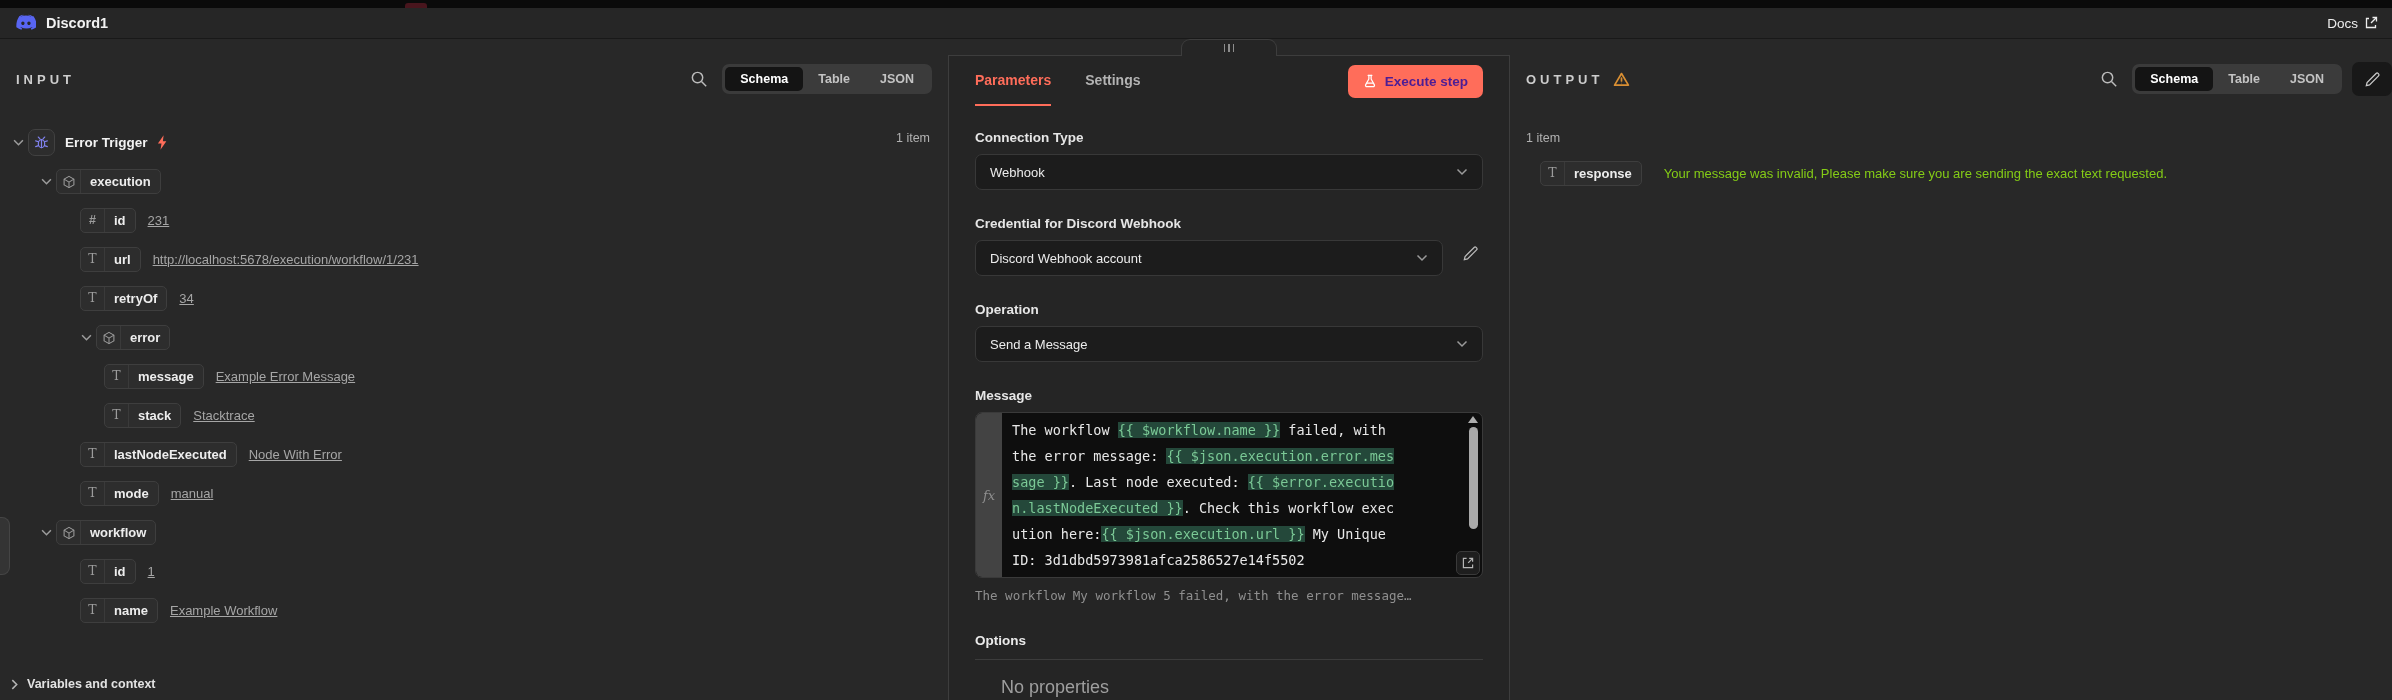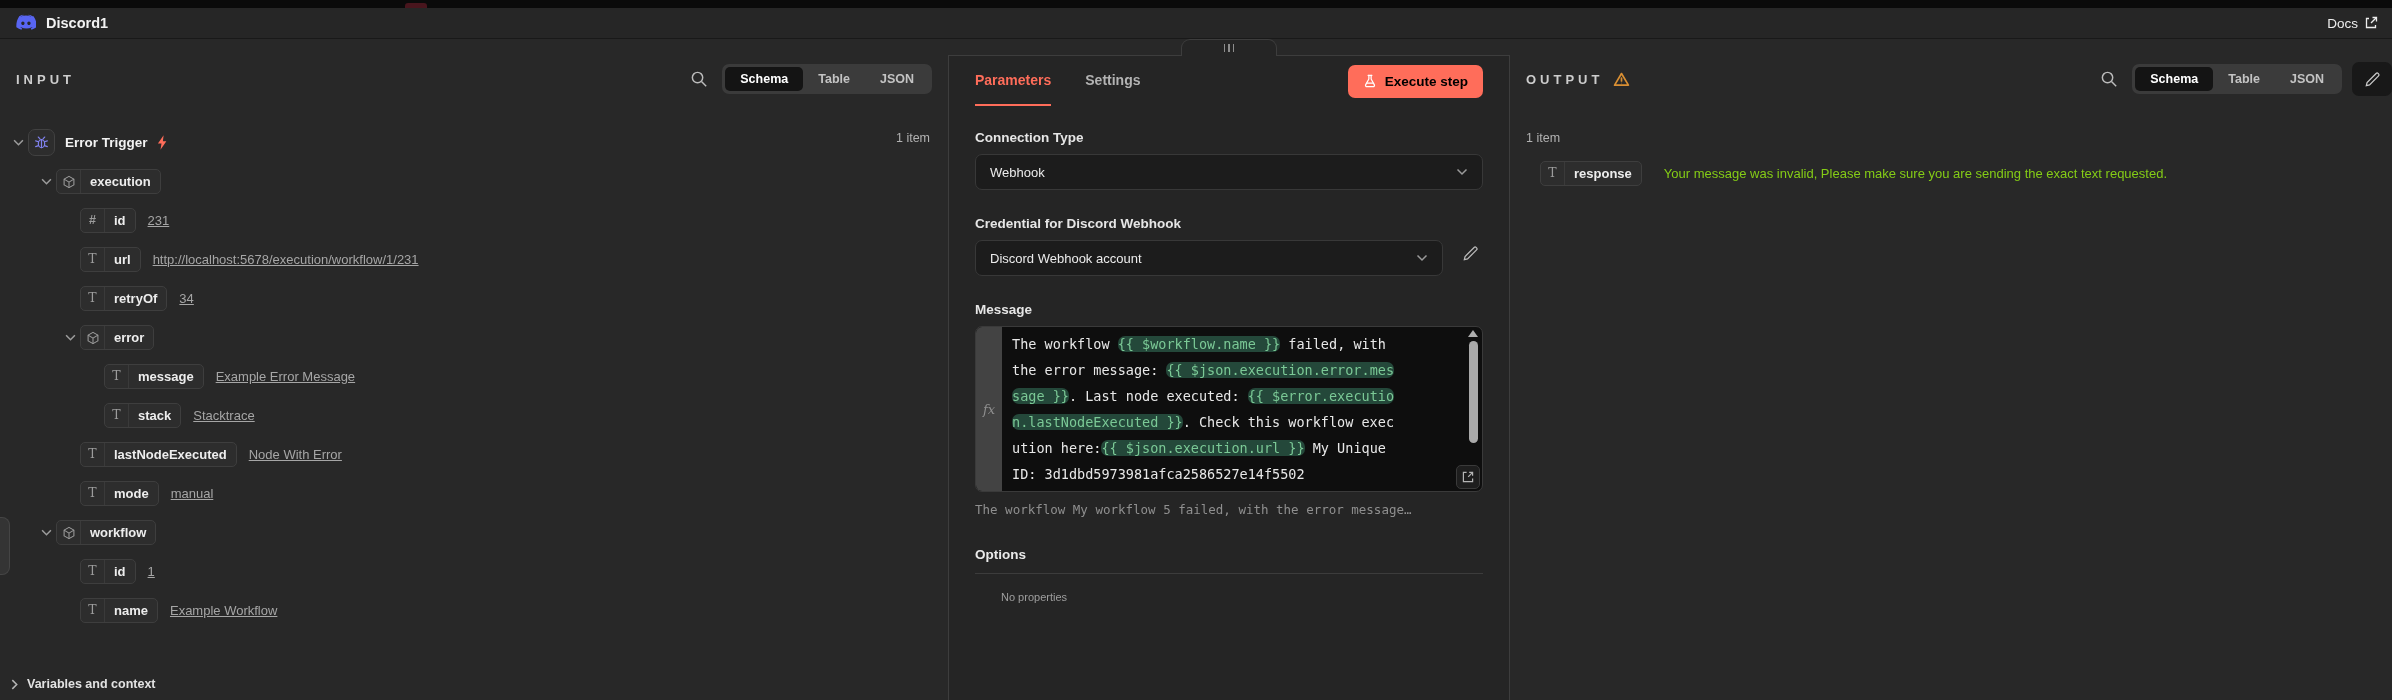--- a/index.html
+++ b/index.html
@@ -85,21 +85,21 @@
     border:1px solid #3d3d3d; border-bottom:none; border-radius:9px 9px 0 0;
     display:flex; align-items:center; justify-content:center; gap:3px; z-index:3; cursor:grab;
   }
   .drag-tab i { display:block; width:1.5px; height:8px; background:#8d8d8d; }
   .mid-tabs { display:flex; align-items:stretch; height:50px; padding:0 26px; }
   .mid-tab { display:flex; align-items:center; font-size:14px; font-weight:600; color:#b3b3b3;
     border-bottom:2px solid transparent; margin-right:34px; cursor:pointer; }
   .mid-tab.active { color:var(--accent); border-bottom-color:var(--accent); }
   .exec-btn {
     margin-left:auto; align-self:center; display:flex; align-items:center; gap:8px;
-    background:var(--accent); color:#000000; font-size:13.5px; font-weight:700;
+    background:var(--accent); color:#4c1d95; font-size:13.5px; font-weight:700;
     padding:9px 15px; border-radius:7px; cursor:pointer;
   }
   .mid-content { padding:24px 26px 0 26px; }
   .fgroup { margin-bottom:26px; }
   .flabel-mid { font-size:13.5px; font-weight:600; color:#e6e6e6; margin-bottom:9px; }
   .selectbox {
     height:36px; background:#1c1c1c; border:1px solid #383838; border-radius:7px;
     display:flex; align-items:center; padding:0 14px; cursor:pointer;
   }
   .selectbox .sel-val { font-size:13px; color:#ececec; }
@@ -108,33 +108,33 @@
   .cred-row .selectbox { flex:1; }
   .icon-btn { width:26px; height:26px; display:flex; align-items:center; justify-content:center; color:#b9b9b9; cursor:pointer; flex:none; }
 
   
   .editor { position:relative; display:flex; border:1px solid #3a3a3a; border-radius:7px; height:166px; overflow:hidden; background:#0e0e0e; }
   .editor .gutter {
     width:26px; flex:none; background:#434343; display:flex; align-items:center; justify-content:center;
   }
   .editor .gutter .fx { font-size:13px; font-style:italic; color:#8f8f8f; font-family:"DejaVu Serif", serif; }
   .editor .code { flex:1; padding:4px 22px 4px 10px; font-family:"DejaVu Sans Mono", monospace; font-size:13.5px; color:#e8e8e8; line-height:26px; white-space:nowrap; overflow:hidden; cursor:text; }
-  .code .expr { color:#7bc996; background:#24483a; border-radius:7px; }
+  .code .expr { color:#7bc996; background:#24483a; border-radius:0; }
   .vscroll { position:absolute; top:3px; right:3px; bottom:30px; width:12px; display:flex; flex-direction:column; align-items:center; }
   .vscroll .up-arrow { width:0; height:0; border-left:5px solid transparent; border-right:5px solid transparent; border-bottom:7px solid #aeaeae; margin-bottom:4px; cursor:pointer; }
   .vscroll .thumb { width:9px; flex:0 0 102px; background:#a9a9a9; border-radius:5px; cursor:grab; }
   .expand-btn {
     position:absolute; right:2px; bottom:2px; width:24px; height:24px;
     background:#1e1e1e; border:1px solid #3a3a3a; border-radius:5px;
     display:flex; align-items:center; justify-content:center; color:#b5b5b5; cursor:pointer;
   }
   .msg-preview { margin-top:10px; font-family:"DejaVu Sans Mono", monospace; font-size:12.5px; color:#8f8f8f; white-space:nowrap; overflow:hidden; }
 
   .options-head { margin-top:30px; font-size:13.5px; font-weight:700; color:#eaeaea; padding-bottom:11px; border-bottom:1px solid #3c3c3c; }
-  .no-props { margin:17px 0 0 26px; font-size:11px; color:#9e9e9e; }
+  .no-props { margin:17px 0 0 26px; font-size:18px; color:#9e9e9e; }
 
   
   .out-head { padding-right:0; }
   .warn-icon { margin-left:10px; display:flex; }
   .pencil-box {
     margin-left:10px; width:40px; height:34px; background:#181818; border-radius:7px;
     display:flex; align-items:center; justify-content:center; color:#c9c9c9; cursor:pointer; flex:none;
   }
   .out-count { padding:34px 0 0 16px; }
   .out-rows { margin-top:13px; }
@@ -246,21 +246,21 @@
         <div class="tree-row" style="padding-left: 60px;">
           <span class="chev-slot"></span>
           <span class="pill">
             <span class="picon">
               <span class="tchar">T</span>
             </span>
             <span class="pkey">retryOf</span>
           </span>
           <span class="tval">34</span>
         </div>
-        <div class="tree-row" style="padding-left: 60px;">
+        <div class="tree-row" style="padding-left: 76px;">
           <span class="chev-slot">
             <svg width="11" height="7" viewBox="0 0 10 6" fill="none" stroke="#9d9d9d" stroke-width="1.4">
               <path d="M1 1l4 4 4-4"></path>
             </svg>
           </span>
           <span class="pill">
             <span class="picon">
               <svg width="14" height="14" viewBox="0 0 16 16" fill="none" stroke="#9c9c9c" stroke-width="1.2" stroke-linejoin="round">
                 <path d="M8 1.6l5.6 3.1v6.6L8 14.4l-5.6-3.1V4.7z"></path>
                 <path d="M8 8.2v6.2M8 8.2L2.4 4.7M8 8.2l5.6-3.5"></path>
@@ -399,20 +399,31 @@
                 </span>
             </div>
             <span class="icon-btn">
               <svg width="17" height="17" viewBox="0 0 16 16" fill="none" stroke="currentColor" stroke-width="1.2">
                   <path d="M2.2 13.8l.7-3L11.4 2.3a1.35 1.35 0 0 1 1.9 0l.4.4a1.35 1.35 0 0 1 0 1.9L5.2 13.1l-3 .7z"></path>
                 </svg>
             </span>
           </div>
         </div>
 
+        <div class="fgroup">
+          <div class="flabel-mid">Operation</div>
+          <div class="selectbox">
+            <span class="sel-val">Send a Message</span>
+            <span class="sel-chev">
+                <svg width="12" height="8" viewBox="0 0 12 8" fill="none" stroke="#9a9a9a" stroke-width="1.5">
+                  <path d="M1.5 1.5L6 6l4.5-4.5"></path>
+                </svg>
+              </span>
+          </div>
+        </div>
 
         <div class="fgroup" style="margin-bottom:0;">
           <div class="flabel-mid">Message</div>
           <div class="editor">
             <div class="gutter">
               <span class="fx">fx</span>
             </div>
             <div class="code" id="msg-code">
                 <div class="code-line"><span>The workflow </span><span class="expr">{{ $workflow.name }}</span><span> failed, with</span></div>
                 <div class="code-line"><span>the error message: </span><span class="expr">{{ $json.execution.error.mes</span></div>

